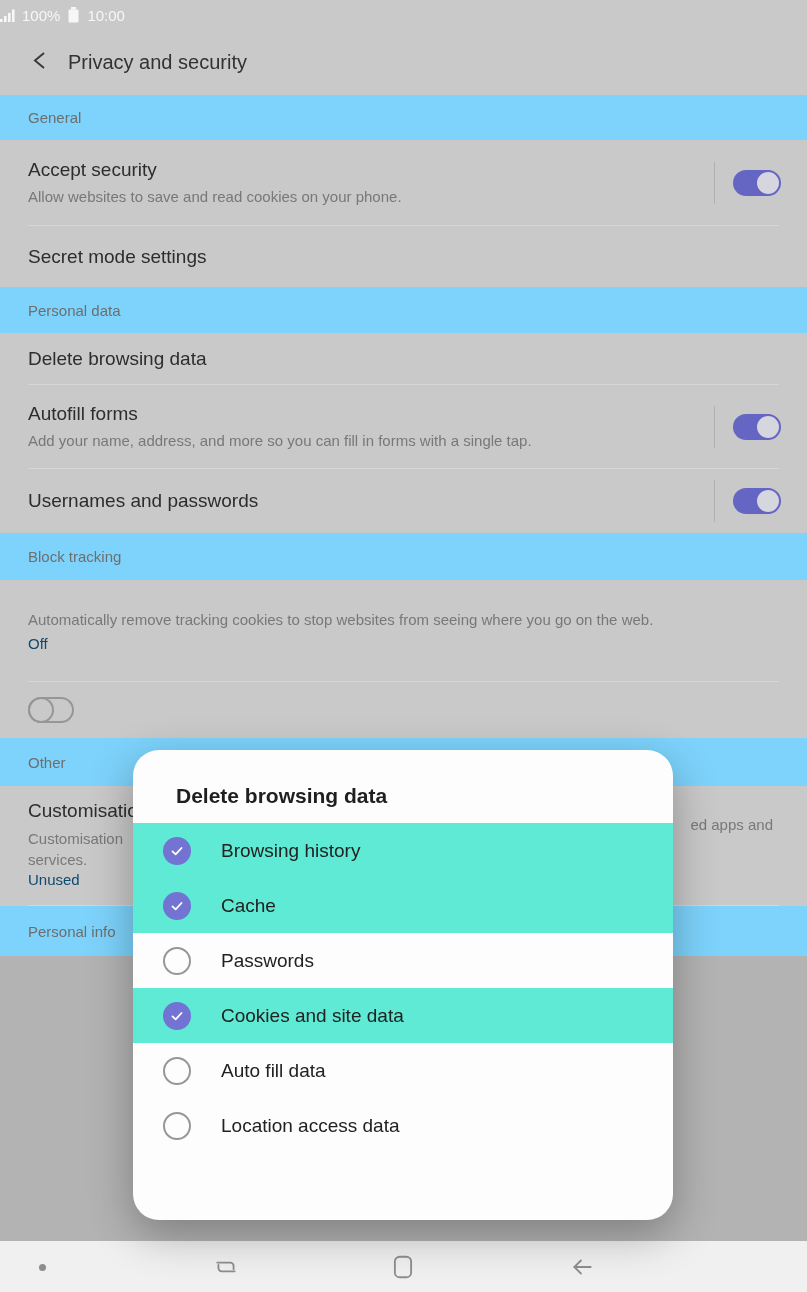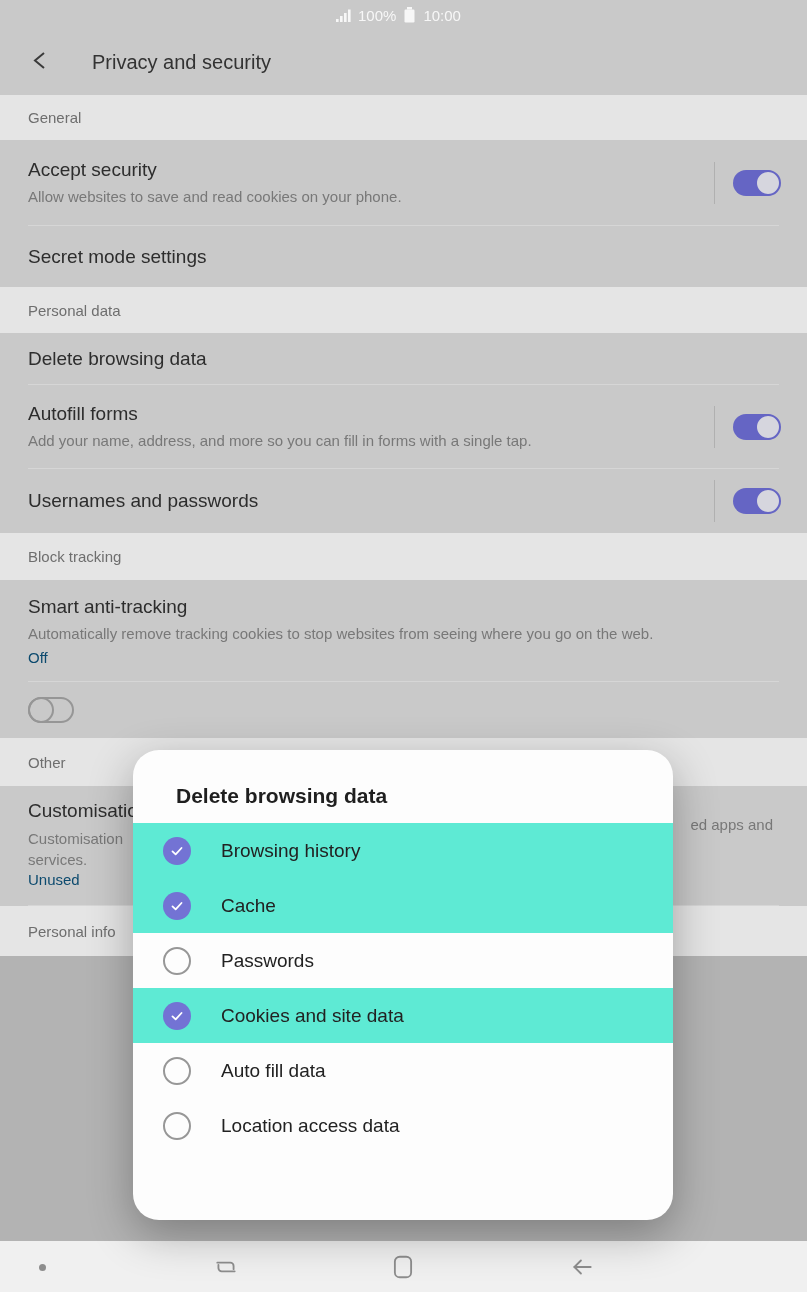--- a/index.html
+++ b/index.html
@@ -5,30 +5,30 @@
   * { box-sizing: border-box; margin: 0; padding: 0; }
   html,body { width: 807px; height: 1292px; }
   body {
     font-family: "Liberation Sans", sans-serif;
     background: #c9c9c9;
     position: relative;
     overflow: hidden;
   }
   
   .statusbar {
-    height: 30px; display: flex; justify-content: center; align-items: center;
+    height: 30px; display: flex; justify-content: flex-start; align-items: center;
     gap: 7px; padding-right: 10px; color: #f7f7f7; font-size: 15px;
   }
   .statusbar svg { display: block; }
   
-  .appbar { height: 65px; display: flex; align-items: center; padding-left: 32px; gap: 44px; }
+  .appbar { height: 65px; display: flex; align-items: center; padding-left: 32px; gap: 20px; }
   .appbar-title { font-size: 20px; color: #333; }
   
   .band {
-    background: #e5e5e5; display: flex; align-items: center;
+    background: #7dd3fc; display: flex; align-items: center;
     padding-left: 28px; color: #6e6e6e; font-size: 15px;
   }
   .band.h45{height:45px}.band.h46{height:46px}.band.h47{height:47px}.band.h48{height:48px}.band.h50{height:50px}
   
   .row { display: flex; align-items: center; padding: 0 28px; }
   .row-main { flex: 1; display: flex; flex-direction: column; justify-content: center; gap: 5px; }
   .row-title { font-size: 19px; color: #2d2d2d; }
   .row-sub { font-size: 15px; color: #787878; line-height: 21px; }
   .row-link { font-size: 15px; color: #0c4a6e; }
   .divider { height: 1px; background: #d6d6d6; margin: 0 28px; }
@@ -157,21 +157,20 @@
       <div class="knob"></div>
     </div>
 </div>
 
 <div class="band h47">
   <span>Block tracking</span>
 </div>
 
 <div class="row" style="height:101px">
   <div class="row-main">
-    <div class="row-title">Smart anti-tracking</div>
     <div class="row-sub">Automatically remove tracking cookies to stop websites from seeing where you go on the web.</div>
     <div class="row-link">Off</div>
   </div>
 </div>
 <div class="divider"></div>
 
 <div class="row" style="height:56px">
   <div class="toggle off">
       <div class="knob"></div>
     </div>

